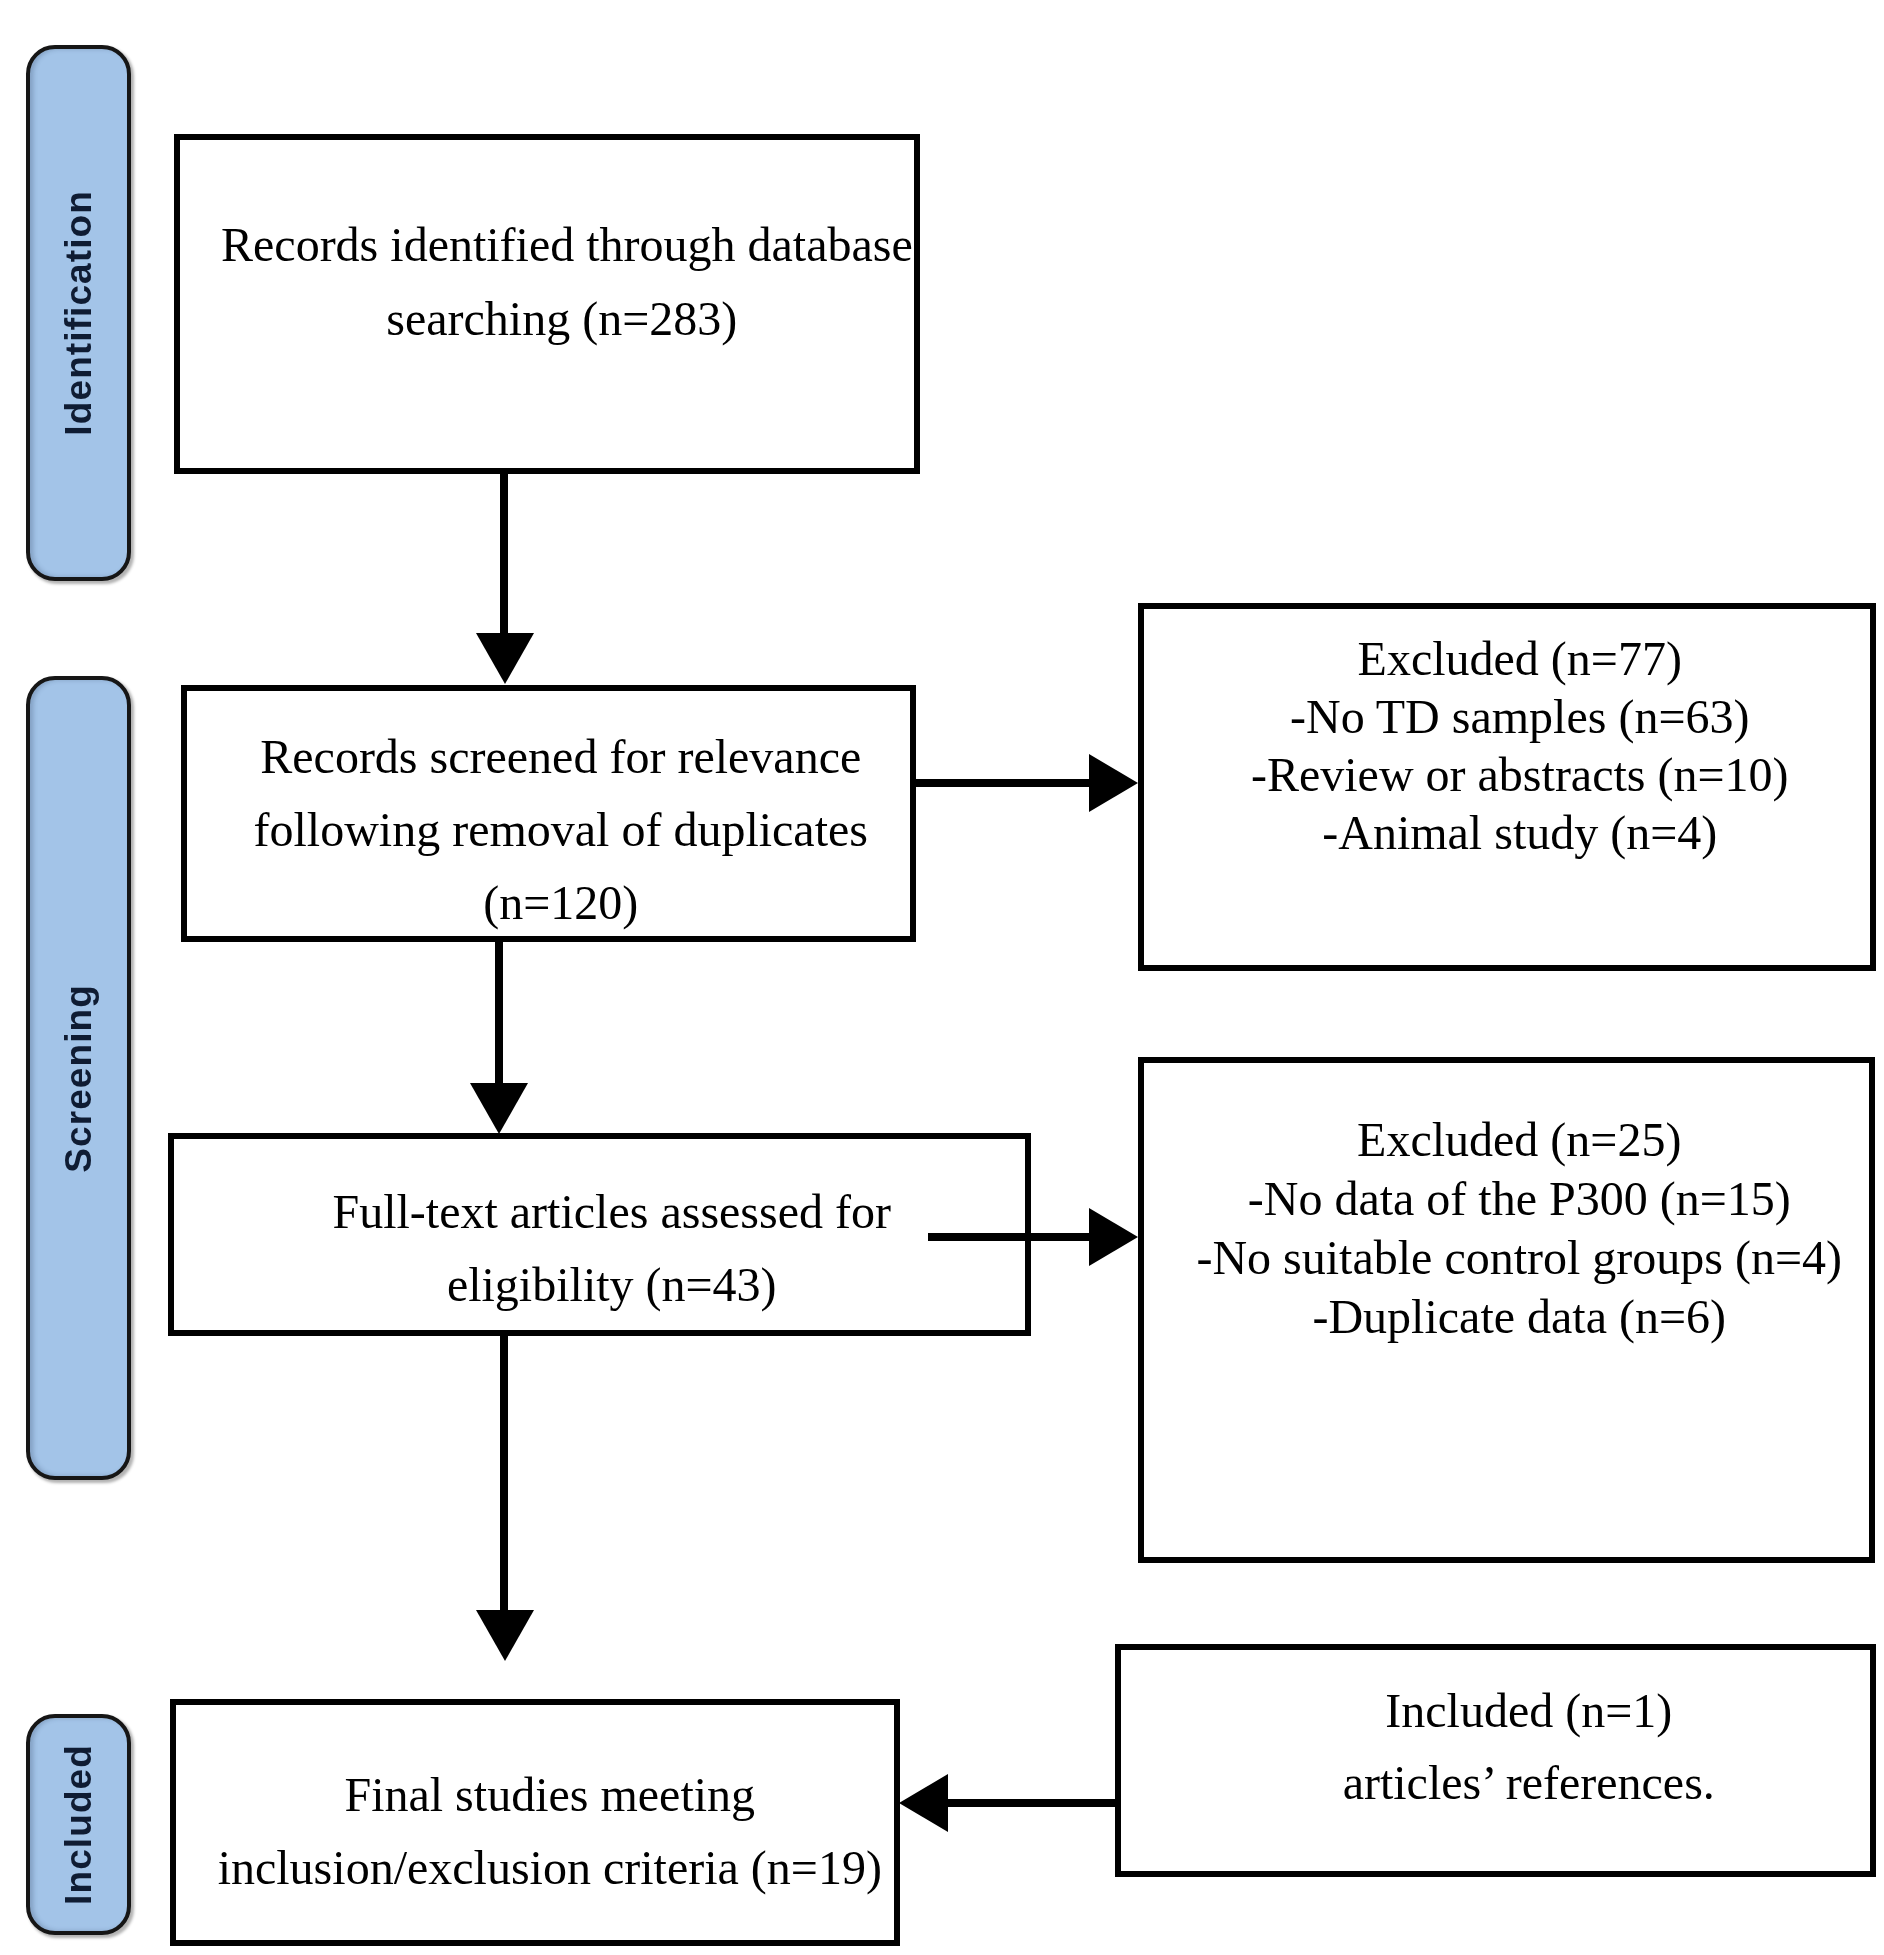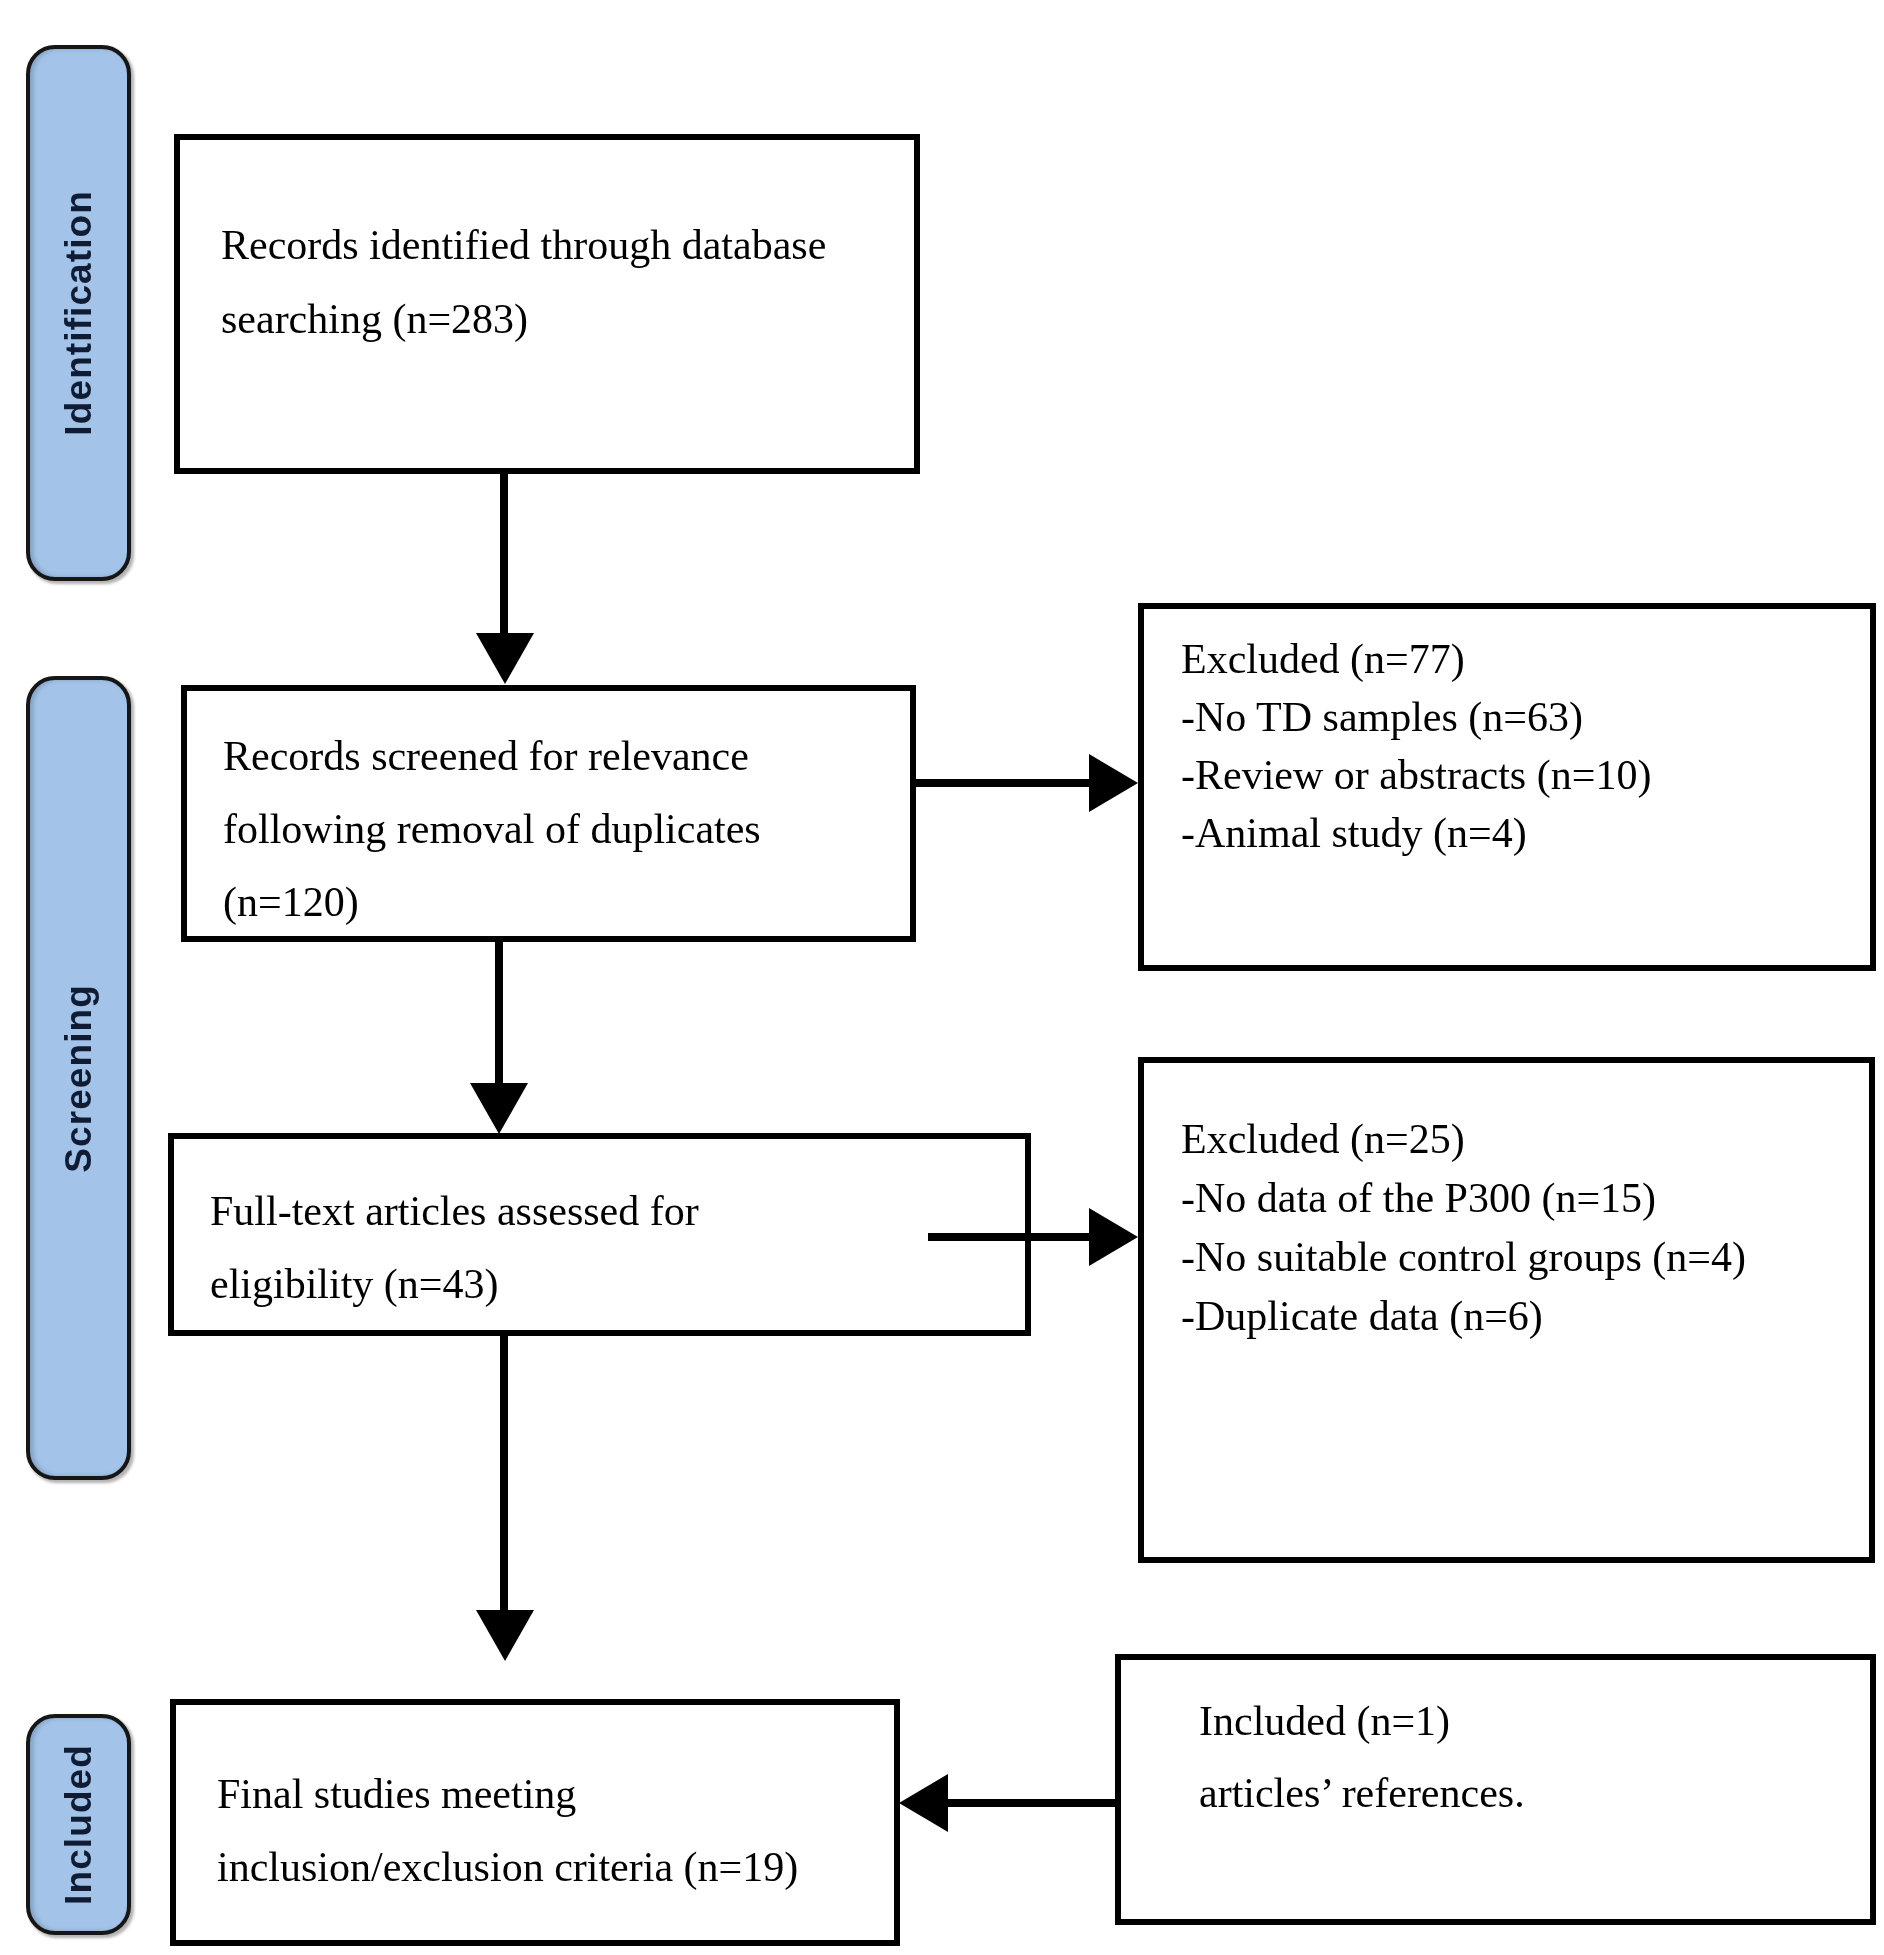--- a/index.html
+++ b/index.html
@@ -39,32 +39,33 @@
     letter-spacing:1.1px;
     color:#0f1c33;
     white-space:nowrap;
   }
 
   
   .fbox{
     position:absolute;
     background:#ffffff;
     border:6.3px solid #000;
-    font-size:42px;
+    font-size:48px;
     line-height:73px;
+    text-align:center;
   }
   .fbox .line{white-space:nowrap;}
   #box-identified{left:174px;top:134px;width:746px;height:340px;padding:68px 11.5px 0 41px;line-height:74px;}
   #box-screened{left:181px;top:685px;width:735px;height:257px;padding:29px 11.5px 0 36px;}
   #box-fulltext{left:168px;top:1133px;width:863px;height:203px;padding:36px 11.5px 0 36px;}
   #box-final{left:170px;top:1699px;width:730px;height:247px;padding:53px 11.5px 0 41px;}
 
   #sbox-excluded-screening{left:1138px;top:603px;width:738px;height:368px;padding:20.7px 11.5px 0 37px;line-height:58px;}
   #sbox-excluded-eligibility{left:1138px;top:1057px;width:737px;height:506px;padding:47px 11.5px 0 37px;line-height:59px;}
-  #sbox-included-manual{left:1115px;top:1644px;width:761px;height:271px;padding:25px 11.5px 0 78px;line-height:72px;margin-top:10px;}
+  #sbox-included-manual{left:1115px;top:1644px;width:761px;height:233px;padding:25px 11.5px 0 78px;line-height:72px;}
 
   
   .stem-v{position:absolute;width:7.5px;background:#000;}
   .stem-h{position:absolute;height:7.5px;background:#000;}
   .head{position:absolute;width:0;height:0;}
   .head-down{border-left:29px solid transparent;border-right:29px solid transparent;border-top:51px solid #000;}
   .head-right{border-top:29px solid transparent;border-bottom:29px solid transparent;border-left:49px solid #000;}
   .head-left{border-top:29px solid transparent;border-bottom:29px solid transparent;border-right:49px solid #000;}
 
   #arr1-stem{left:500px;top:474px;height:161px;}

